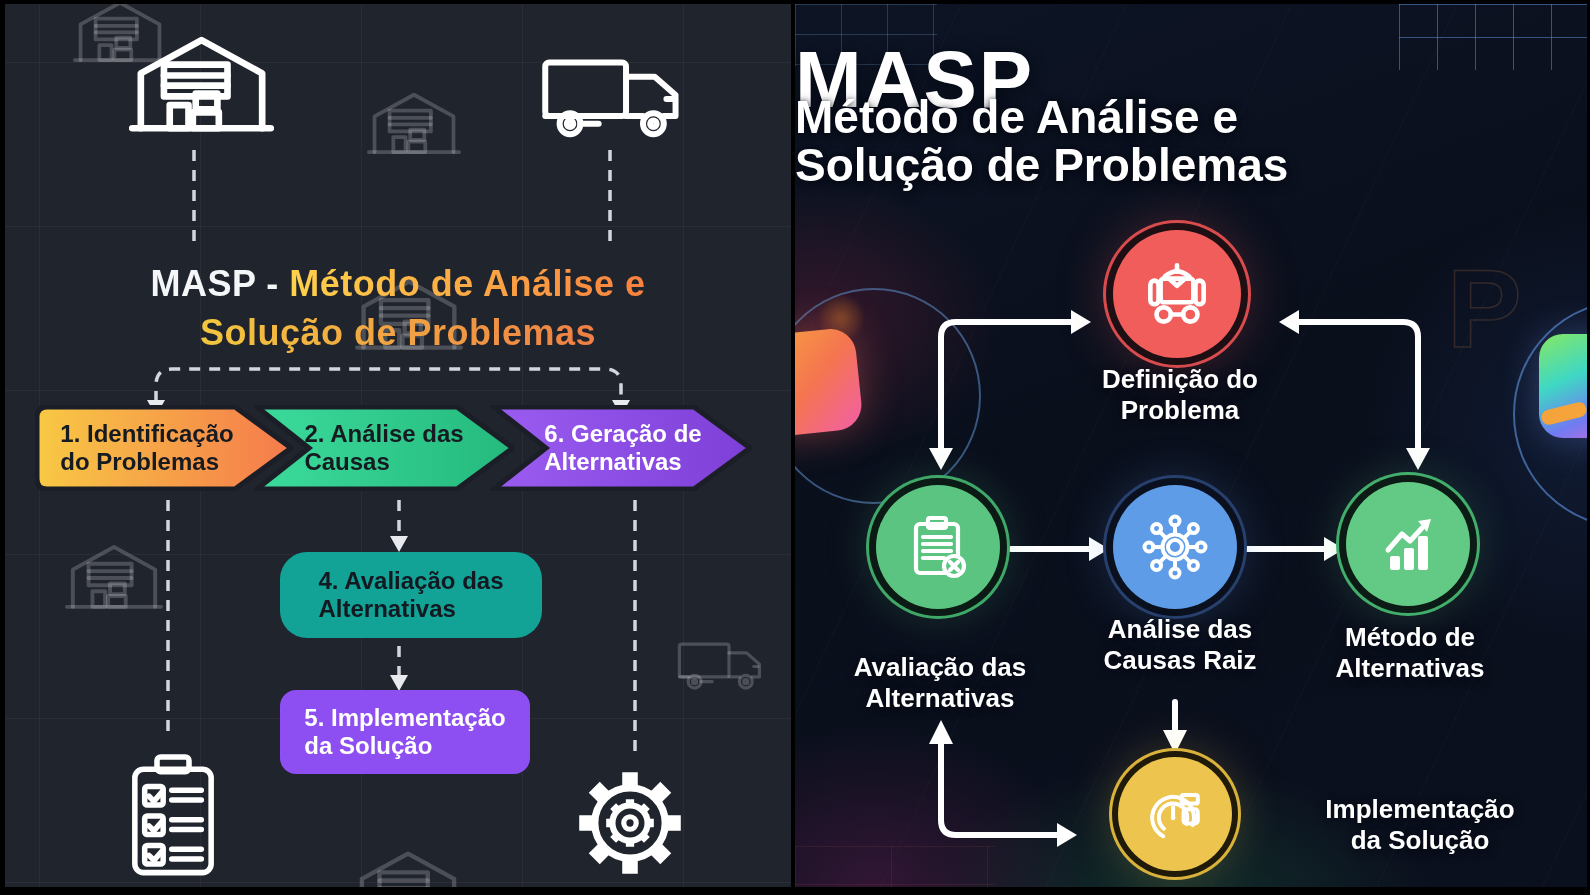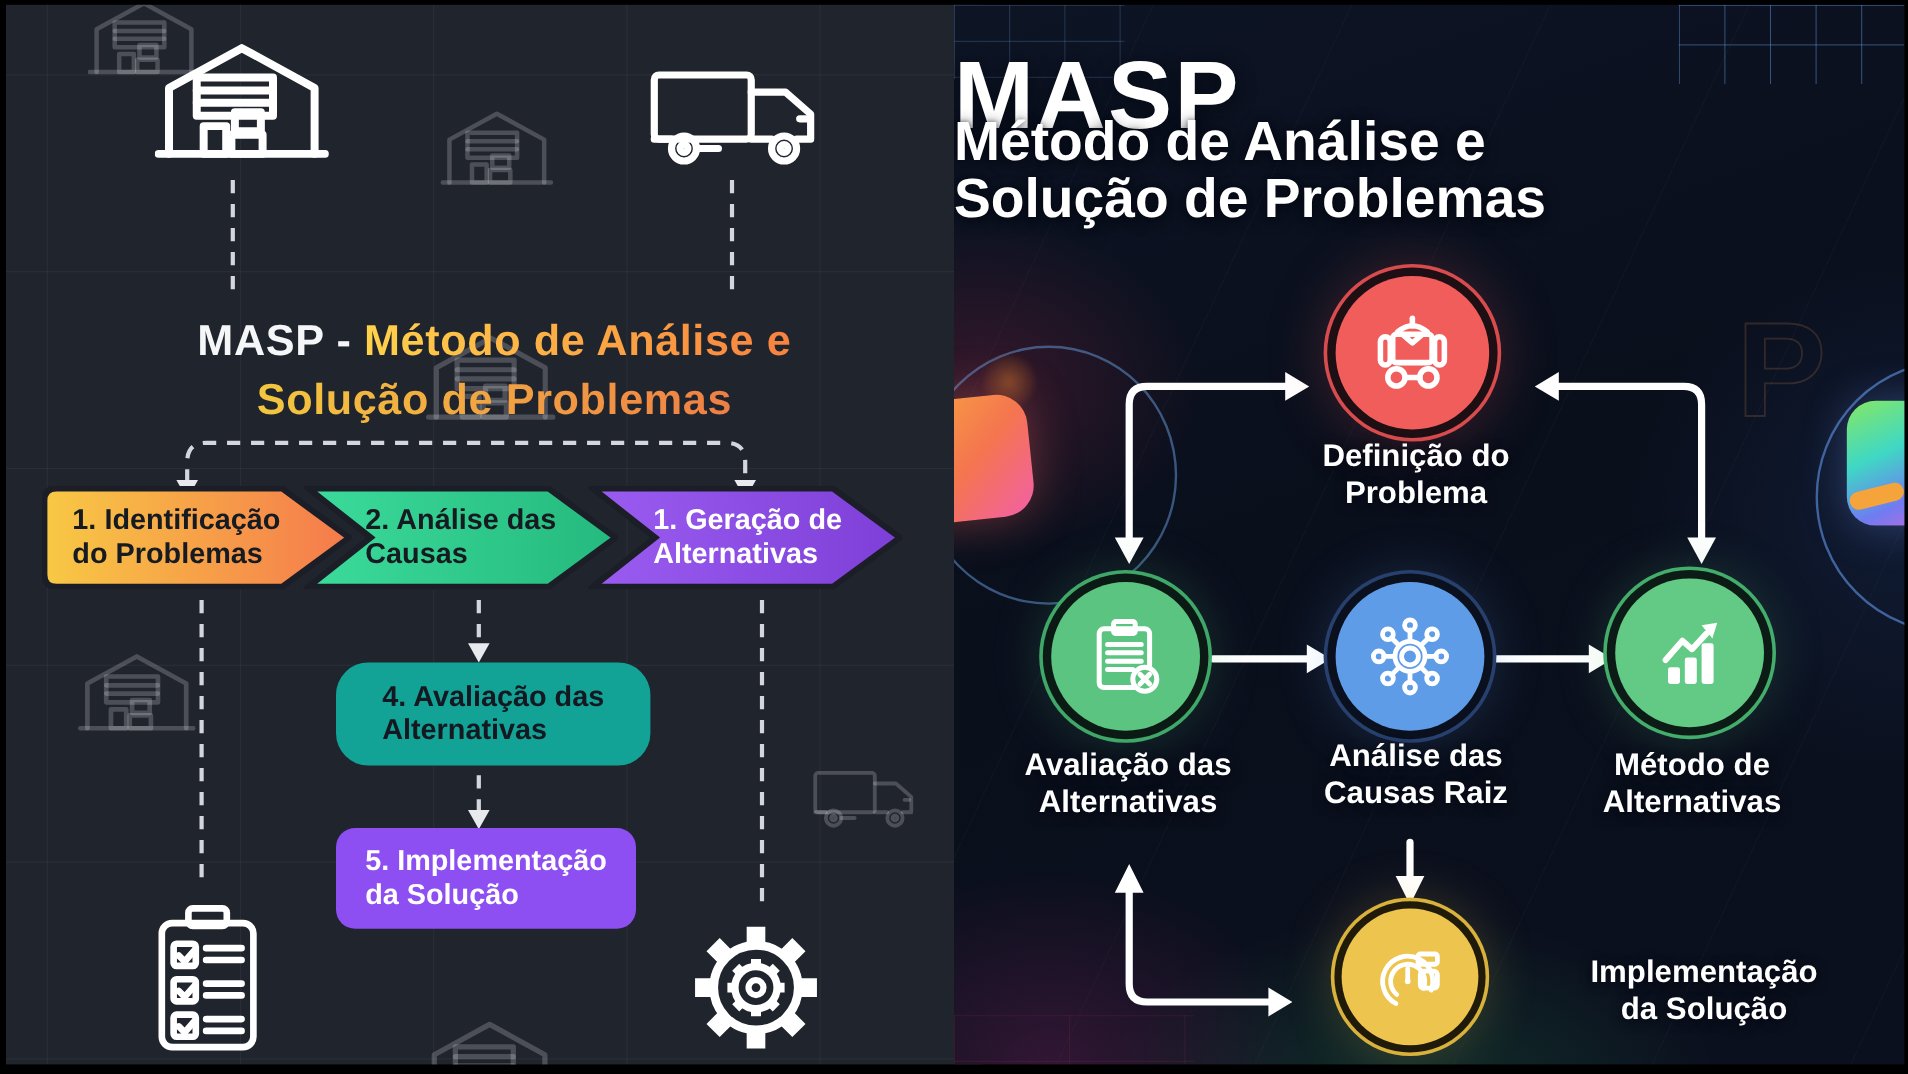--- a/index.html
+++ b/index.html
@@ -6,21 +6,21 @@
   .stage{position:relative;width:1590px;height:895px;background:#000;overflow:hidden;
          font-family:"Liberation Sans","DejaVu Sans",sans-serif;}
 
   
   .panel-left{position:absolute;left:5px;top:4px;width:786px;height:883px;overflow:hidden;
     background-color:#20242d;
     background-image:
       linear-gradient(rgba(255,255,255,0.045) 1px, transparent 1px),
       linear-gradient(90deg, rgba(255,255,255,0.045) 1px, transparent 1px);
     background-size:100% 164px,161px 100%;
-    background-position:0 58px,34px 0;padding-left:28px;}
+    background-position:0 58px,34px 0;}
   .ph-icon{position:absolute;color:#fff;}
   .ph-icon svg{display:block;width:100%;height:100%;stroke:currentColor;fill:none;
     stroke-linecap:round;stroke-linejoin:round;}
   .faded{color:rgba(255,255,255,0.20);}
   .left-title{position:absolute;left:0;top:256px;width:100%;text-align:center;
     font-size:36px;font-weight:800;line-height:1.35;letter-spacing:.5px;}
   .t-white{color:#f5f6f8;}
   .t-grad1{background:linear-gradient(90deg,#ffd24a 0%,#f8813f 100%);
     -webkit-background-clip:text;background-clip:text;color:transparent;}
   .t-grad2{background:linear-gradient(90deg,#f3c73f 0%,#ef7f45 100%);
@@ -90,21 +90,21 @@
   .node-ana{left:318px;top:481px;width:124px;height:124px;background:#5e9ce8;
     box-shadow:0 0 0 7px rgba(8,12,22,.92),0 0 0 10px #27406e,0 0 50px rgba(94,156,232,.30);}
   .node-ger{left:551px;top:478px;width:124px;height:124px;background:#62ca84;
     box-shadow:0 0 0 7px rgba(8,14,14,.92),0 0 0 10px #43ad6b,0 0 50px rgba(98,202,132,.30);}
   .node-imp{left:323px;top:753px;width:114px;height:114px;background:#edc44d;
     box-shadow:0 0 0 6px rgba(16,13,6,.92),0 0 0 9px #d9b23c,0 0 50px rgba(237,196,77,.32);}
 
   .node-label{position:absolute;text-align:center;color:#fff;font-size:26px;font-weight:700;
     line-height:1.2;text-shadow:0 2px 10px rgba(3,6,14,.75);}
   .lbl-def{left:230px;top:360px;width:310px;}
-  .lbl-ava{left:-10px;top:618px;width:310px;}
+  .lbl-ava{left:-10px;top:648px;width:310px;}
   .lbl-ana{left:230px;top:610px;width:310px;}
   .lbl-ger{left:460px;top:618px;width:310px;}
   .lbl-imp{left:452px;top:790px;width:346px;}
 
   .flow-overlay{position:absolute;left:0;top:0;width:792px;height:883px;pointer-events:none;}
 </style>
 </head>
 <body>
 
 <div class="stage">
@@ -260,21 +260,21 @@
     <div class="step chev3">
       <svg class="shape" viewBox="0 0 262 86" preserveAspectRatio="none">
         <defs>
             <linearGradient id="g3" x1="0" y1="0" x2="1" y2="0">
           <stop offset="0" stop-color="#9a5cf0"></stop>
               <stop offset="1" stop-color="#7e3fd8"></stop>
             </linearGradient>
           </defs>
         <path d="M4,2 H204 L260,43 L204,84 H4 L56,43 Z" fill="url(#g3)" stroke="#1b1e26" stroke-width="5"></path>
       </svg>
-      <div class="lbl"><span>1. Geração de</span><br><span>Alternativas</span></div>
+      <div class="lbl"><span>6. Geração de</span><br><span>Alternativas</span></div>
     </div>
 
     <div class="step box4">
       <div class="lbl"><span>4. Avaliação das</span><br><span>Alternativas</span></div>
     </div>
     <div class="step box5">
       <div class="lbl"><span>5. Implementação</span><br><span>da Solução</span></div>
     </div>
   </div>
 

